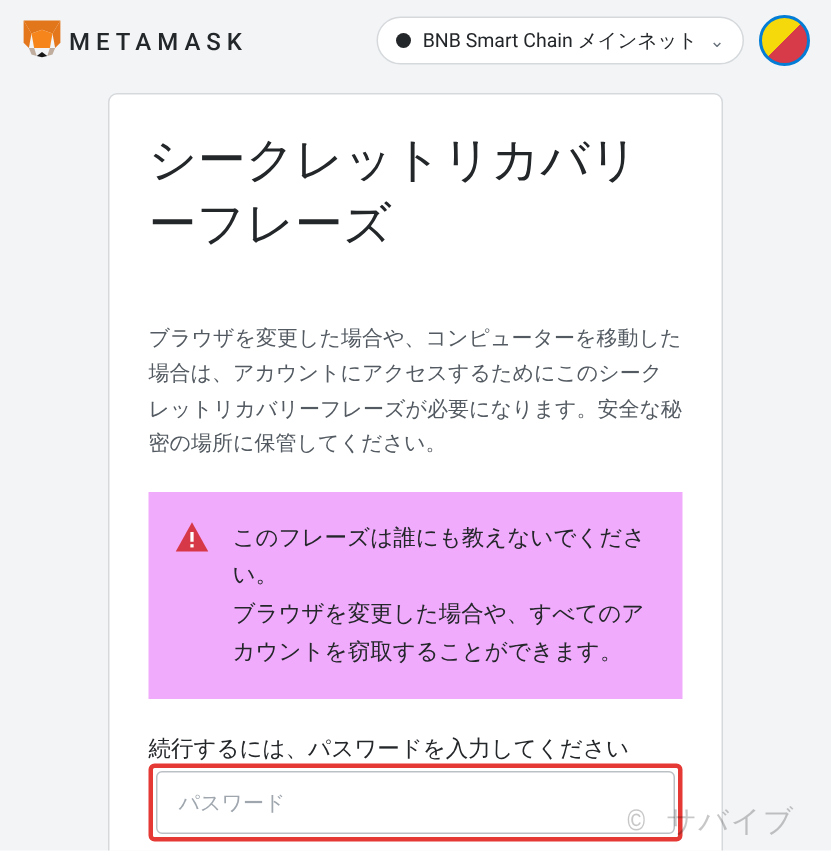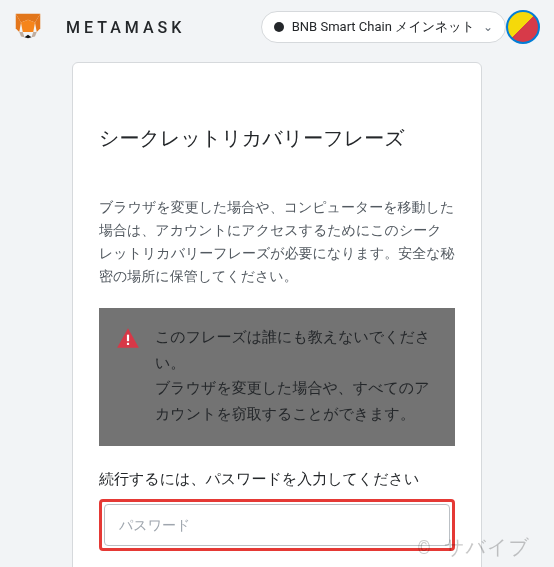--- a/index.html
+++ b/index.html
@@ -13,21 +13,21 @@
   }
   .header {
     display: flex;
     align-items: center;
     justify-content: space-between;
     padding: 10px 14px;
   }
   .brand {
     display: flex;
     align-items: center;
-    gap: 24px;
+    gap: 4px;
   }
   .brand-name {
     font-size: 16px;
     letter-spacing: 4px;
     font-weight: 500;
     color: #24272a;
   }
   .network-chip {
     display: flex;
     align-items: center;
@@ -51,51 +51,48 @@
     cursor: pointer;
   }
   .card {
     background: #fff;
     margin: 8px 72px 0 72px;
     border: 1px solid #d6d9dc;
     border-radius: 6px;
     padding: 22px 26px 40px 26px;
   }
   .title {
-    font-size: 20px;
+    font-size: 32px;
     color: #24272a;
     line-height: 1.35;
     margin-bottom: 14px;
     font-weight: 400;
-    margin-top: 40px;
   }
   .desc {
     font-size: 14px;
     color: #535a61;
     line-height: 1.65;
     margin-bottom: 20px;
     margin-top: 44px;
   }
   .warning {
-    background: #737373;
+    background: #f0abfc;
     padding: 18px 18px 18px 16px;
     display: flex;
     gap: 14px;
     margin-bottom: 24px;
-    font-family: Liberation Mono, monospace;
   }
   .warning-text {
     font-size: 15px;
     color: #24272a;
     line-height: 1.7;
   }
   .prompt {
     font-size: 15px;
     color: #24272a;
-    margin-bottom: 10px;
   }
   .pw-wrap {
     border: 3px solid #e53935;
     border-radius: 4px;
     padding: 2px;
   }
   .pw-input {
     width: 100%;
     border: 1px solid #bbc0c5;
     border-radius: 4px;
@@ -129,21 +126,21 @@
         <polygon points="2,3 8,13 6,24 2,20" fill="#e4761b"></polygon>
         <polygon points="30,3 24,13 26,24 30,20" fill="#e4761b"></polygon>
         <polygon points="8,13 16,10 24,13 22,24 10,24" fill="#f6851b"></polygon>
         <polygon points="6,24 10,24 12,30 8,29" fill="#c0ad9e"></polygon>
         <polygon points="26,24 22,24 20,30 24,29" fill="#c0ad9e"></polygon>
         <polygon points="12,30 16,27 20,30 16,31" fill="#161616"></polygon>
       </svg>
     </span>
     <span class="brand-name">METAMASK</span>
   </div>
-  <div style="display:flex;align-items:center;">
+  <div style="display:flex;align-items:center;gap:10px;">
     <div class="network-chip">
       <span class="dot"></span>
       <span>BNB Smart Chain メインネット</span>
       <span class="chev">⌄</span>
     </div>
     <div class="avatar"></div>
   </div>
 </div>
 
 <div class="card">

